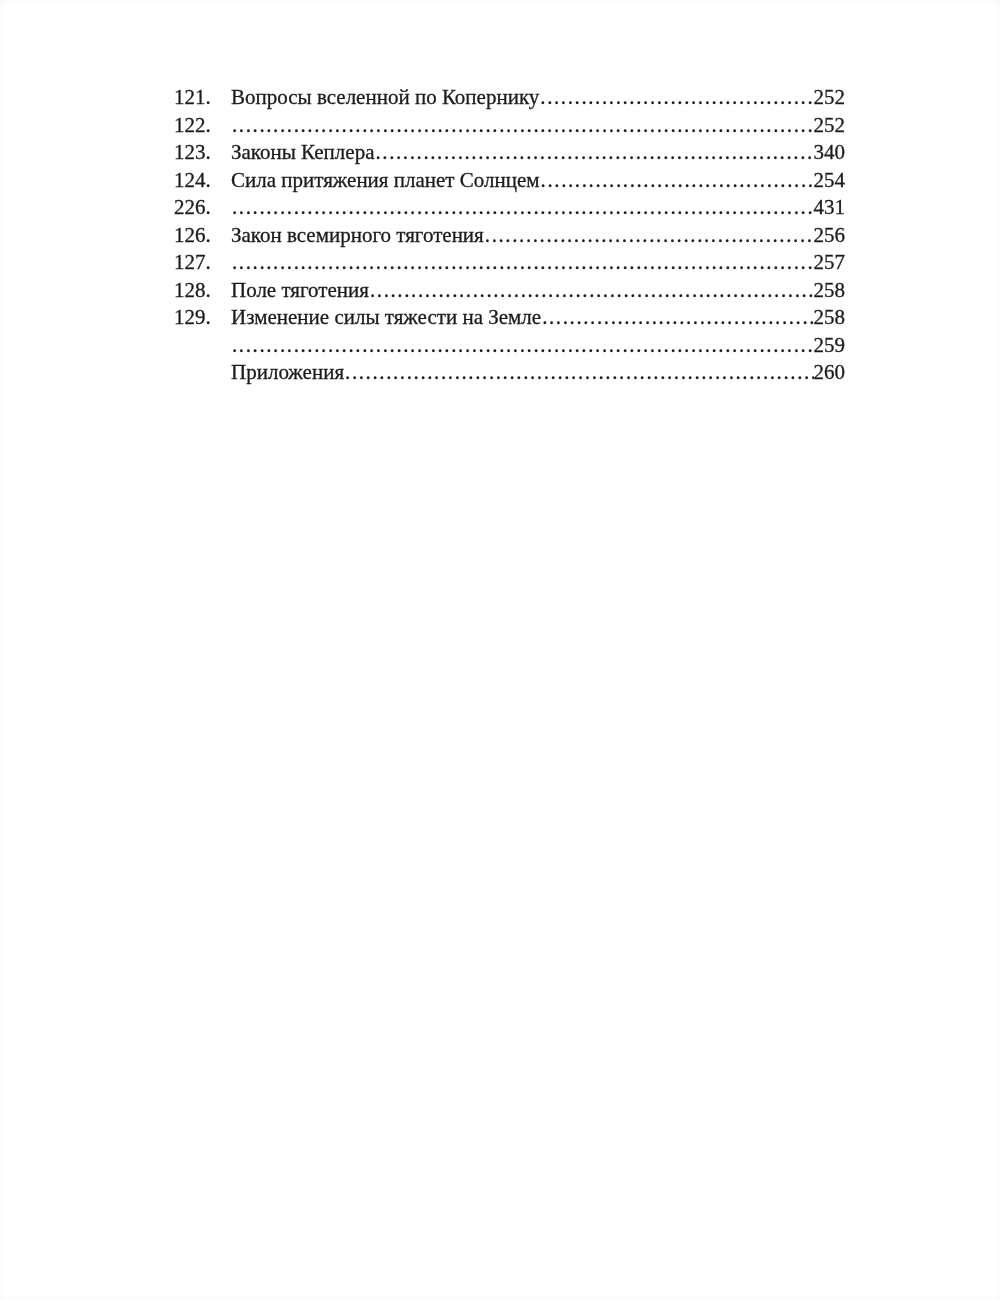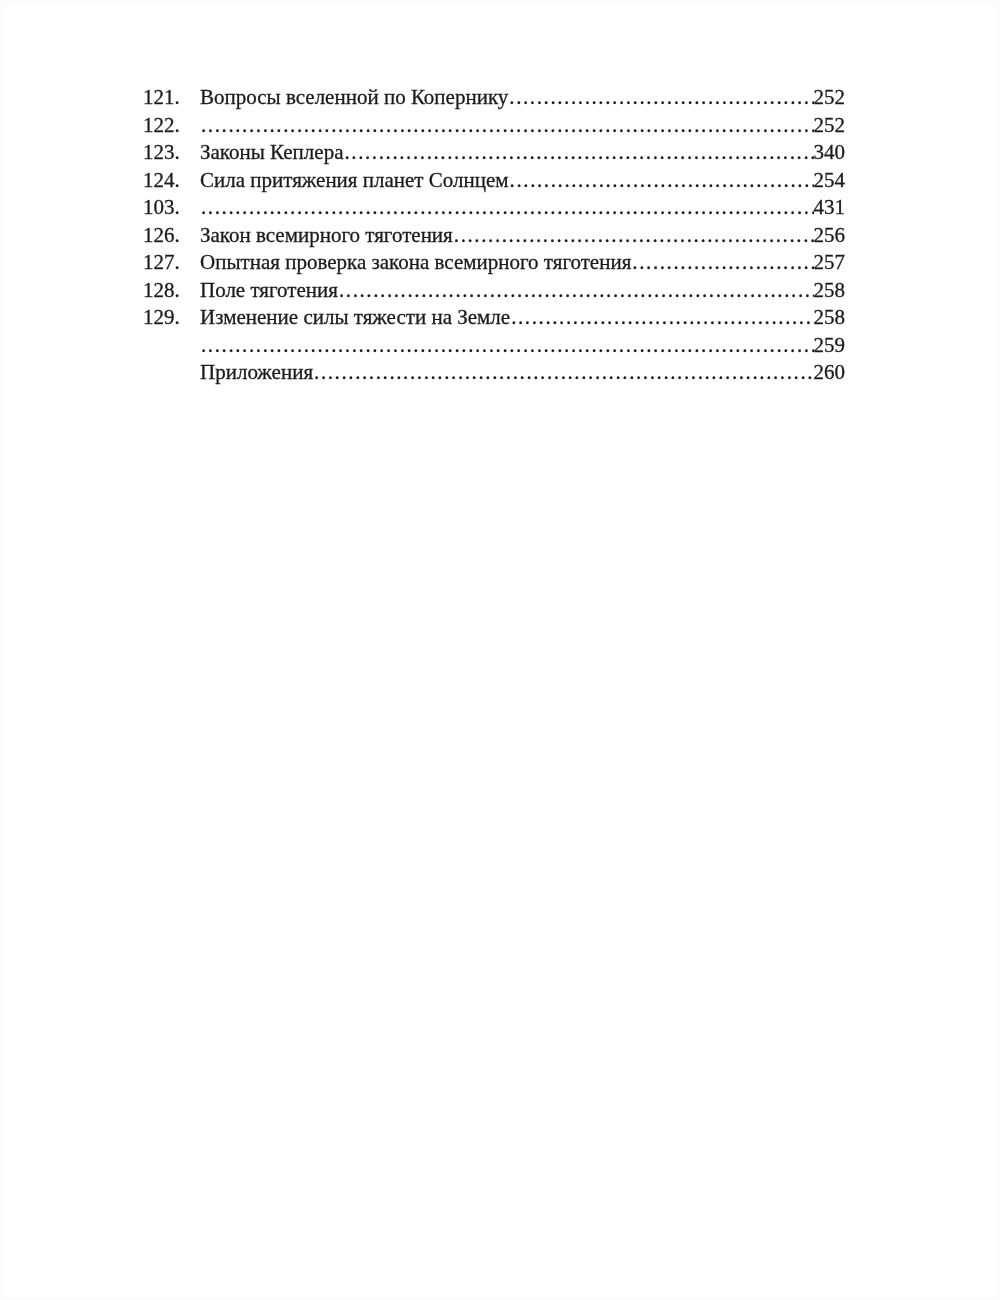--- a/index.html
+++ b/index.html
@@ -28,20 +28,21 @@
     color: #1b1b1b;
     font-size: 21px;
     line-height: 27.5px;
     -webkit-text-stroke: 0.3px #1b1b1b;
   }
   .row {
     display: flex;
     align-items: flex-end;
     height: 27.5px;
     white-space: nowrap;
+    margin-left: 31px;
   }
   .num {
     flex: 0 0 57px;
     width: 57px;
   }
   .title {
     flex: 0 0 auto;
   }
   .row.italic .title {
   }
@@ -79,33 +80,32 @@
     <span class="dots" aria-hidden="true">................................................................................................................................................................</span>
     <span class="pg">340</span>
   </div>
       <div class="row">
     <span class="num">124.</span>
     <span class="title">Сила притяжения планет Солнцем</span>
     <span class="dots" aria-hidden="true">................................................................................................................................................................</span>
     <span class="pg">254</span>
   </div>
       <div class="row">
-    <span class="num">103.</span>
+    <span class="num">226.</span>
     <span class="dots" aria-hidden="true">................................................................................................................................................................</span>
     <span class="pg">431</span>
   </div>
       <div class="row">
     <span class="num">126.</span>
     <span class="title">Закон всемирного тяготения</span>
     <span class="dots" aria-hidden="true">................................................................................................................................................................</span>
     <span class="pg">256</span>
   </div>
       <div class="row">
     <span class="num">127.</span>
-    <span class="title">Опытная проверка закона всемирного тяготения</span>
     <span class="dots" aria-hidden="true">................................................................................................................................................................</span>
     <span class="pg">257</span>
   </div>
       <div class="row">
     <span class="num">128.</span>
     <span class="title">Поле тяготения</span>
     <span class="dots" aria-hidden="true">................................................................................................................................................................</span>
     <span class="pg">258</span>
   </div>
       <div class="row">

